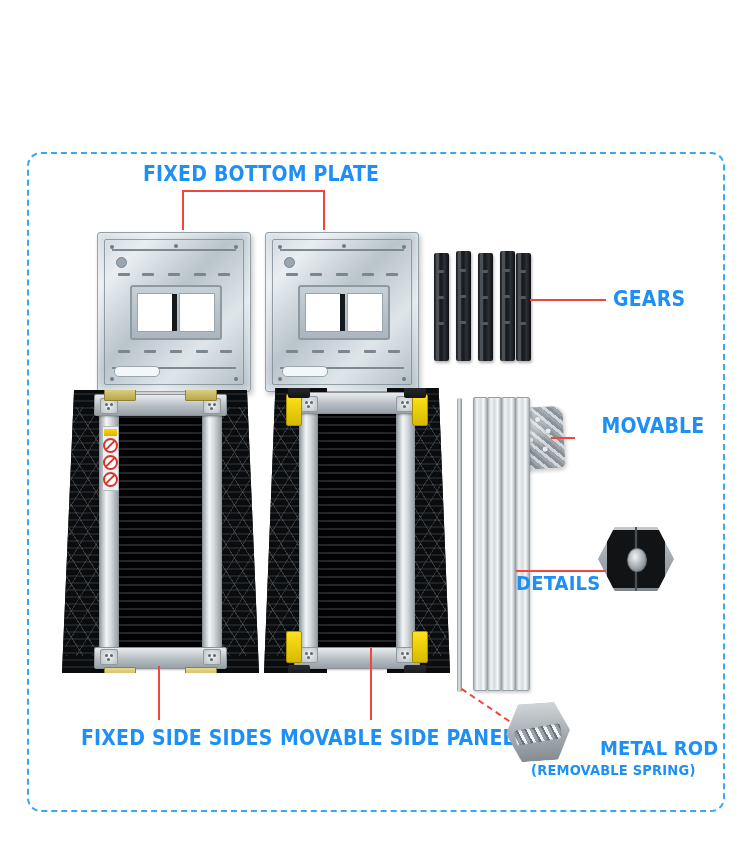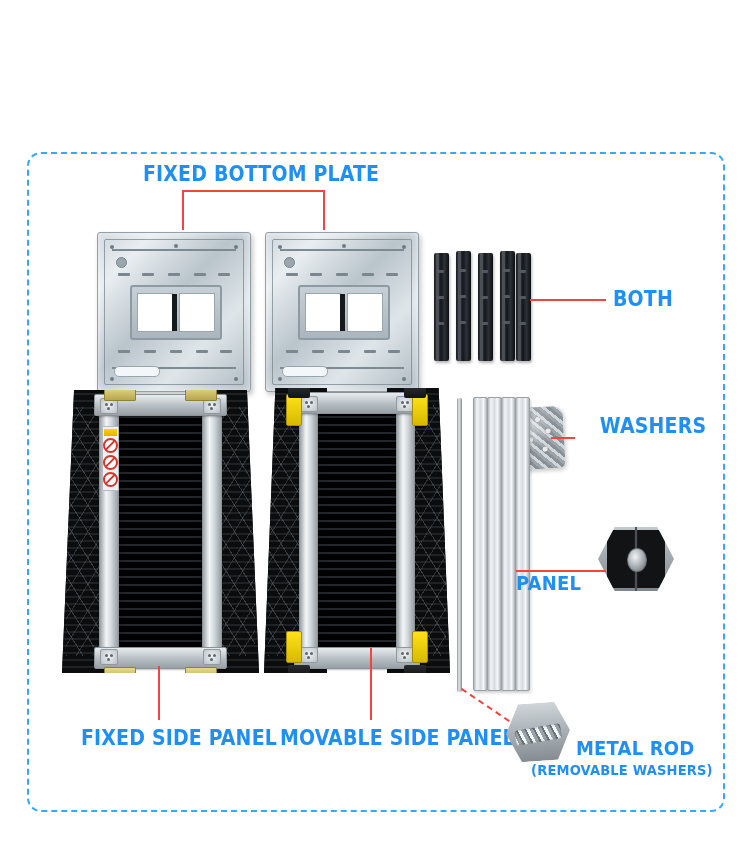--- a/index.html
+++ b/index.html
@@ -357,48 +357,48 @@
     <div class="notch" style="top:64%;"></div>
   </div>
   <div class="ph gear" style="left:516px;top:253px;width:15px;height:108px;">
     <div class="edge" style="left:2px;"></div>
     <div class="notch" style="top:16%;"></div>
     <div class="notch" style="top:40%;"></div>
     <div class="notch" style="top:64%;"></div>
   </div>
 
   <div class="leader h" style="left:530px;top:299px;width:76px;"></div>
-  <div class="lbl big" style="left:613px;top:288px;">BOTH</div>
+  <div class="lbl big" style="left:613px;top:288px;">GEARS</div>
 
   <div class="ph bag" style="left:512px;top:407px;width:52px;height:62px;">
     <div class="screwdot" style="left:10px;top:14px;"></div>
     <div class="screwdot" style="left:24px;top:10px;"></div>
     <div class="screwdot" style="left:34px;top:22px;"></div>
     <div class="screwdot" style="left:16px;top:30px;"></div>
     <div class="screwdot" style="left:30px;top:40px;"></div>
     <div class="screwdot" style="left:12px;top:46px;"></div>
   </div>
   <div class="leader h" style="left:551px;top:437px;width:24px;"></div>
   <div class="lbl big center" style="left:578px;top:415px;width:150px;">
-    <div>WASHERS</div>
+    <div>MOVABLE</div>
   </div>
 
   <div class="ph col" style="left:473px;top:397px;width:13px;height:292px;"></div>
   <div class="ph col" style="left:487px;top:397px;width:13px;height:292px;"></div>
   <div class="ph col" style="left:501px;top:397px;width:13px;height:292px;"></div>
   <div class="ph col" style="left:515px;top:397px;width:13px;height:292px;"></div>
   <div class="ph rod" style="left:457px;top:398px;width:5px;height:294px;"></div>
 
   <div class="ph hex" style="left:598px;top:527px;width:76px;height:64px;">
     <div class="face"></div>
     <div class="seam"></div>
     <div class="bore"></div>
   </div>
   <div class="leader h" style="left:516px;top:570px;width:90px;"></div>
-  <div class="lbl mid" style="left:516px;top:572px;">PANEL</div>
+  <div class="lbl mid" style="left:516px;top:572px;">DETAILS</div>
 
   <div class="ph ramp" style="left:62px;top:390px;width:197px;height:283px;">
     <div class="wing l">
         <div class="x"></div>
       </div>
     <div class="wing r">
         <div class="x"></div>
       </div>
     <div class="tread"></div>
     <div class="rail l"></div>
@@ -430,21 +430,21 @@
     <div class="foot" style="left:42px;bottom:-9px;"></div>
     <div class="foot" style="right:42px;bottom:-9px;"></div>
     <div class="sticker" style="left:40px;top:36px;">
       <div class="warn"></div>
       <div class="no"></div>
       <div class="no"></div>
       <div class="no"></div>
     </div>
   </div>
   <div class="leader v" style="left:158px;top:666px;height:54px;"></div>
-  <div class="lbl big" style="left:81px;top:727px;">FIXED SIDE PANEL</div>
+  <div class="lbl big" style="left:81px;top:727px;">FIXED SIDE SIDES</div>
 
   <div class="ph ramp" style="left:264px;top:388px;width:186px;height:285px;">
     <div class="wing l">
         <div class="x"></div>
       </div>
     <div class="wing r">
         <div class="x"></div>
       </div>
     <div class="tread"></div>
     <div class="rail l"></div>
@@ -480,16 +480,16 @@
     <div class="endcap" style="left:24px;bottom:-4px;width:22px;"></div>
     <div class="endcap" style="right:24px;bottom:-4px;width:22px;"></div>
   </div>
   <div class="leader v" style="left:370px;top:648px;height:72px;"></div>
   <div class="lbl big" style="left:280px;top:727px;">MOVABLE SIDE PANEL</div>
 
   <div class="leader-diag" style="left:462px;top:688px;width:68px;transform:rotate(34deg);"></div>
   <div class="ph rodhex" style="left:506px;top:703px;width:64px;height:58px;">
     <div class="spring"></div>
   </div>
-  <div class="lbl mid" style="left:576px;top:737px;">METAL ROD</div>
-  <div class="lbl sub" style="left:531px;top:762px;">(REMOVABLE WASHERS)</div>
+  <div class="lbl mid" style="left:600px;top:737px;">METAL ROD</div>
+  <div class="lbl sub" style="left:531px;top:762px;">(REMOVABLE SPRING)</div>
 
 </div>
 
 </body></html>

